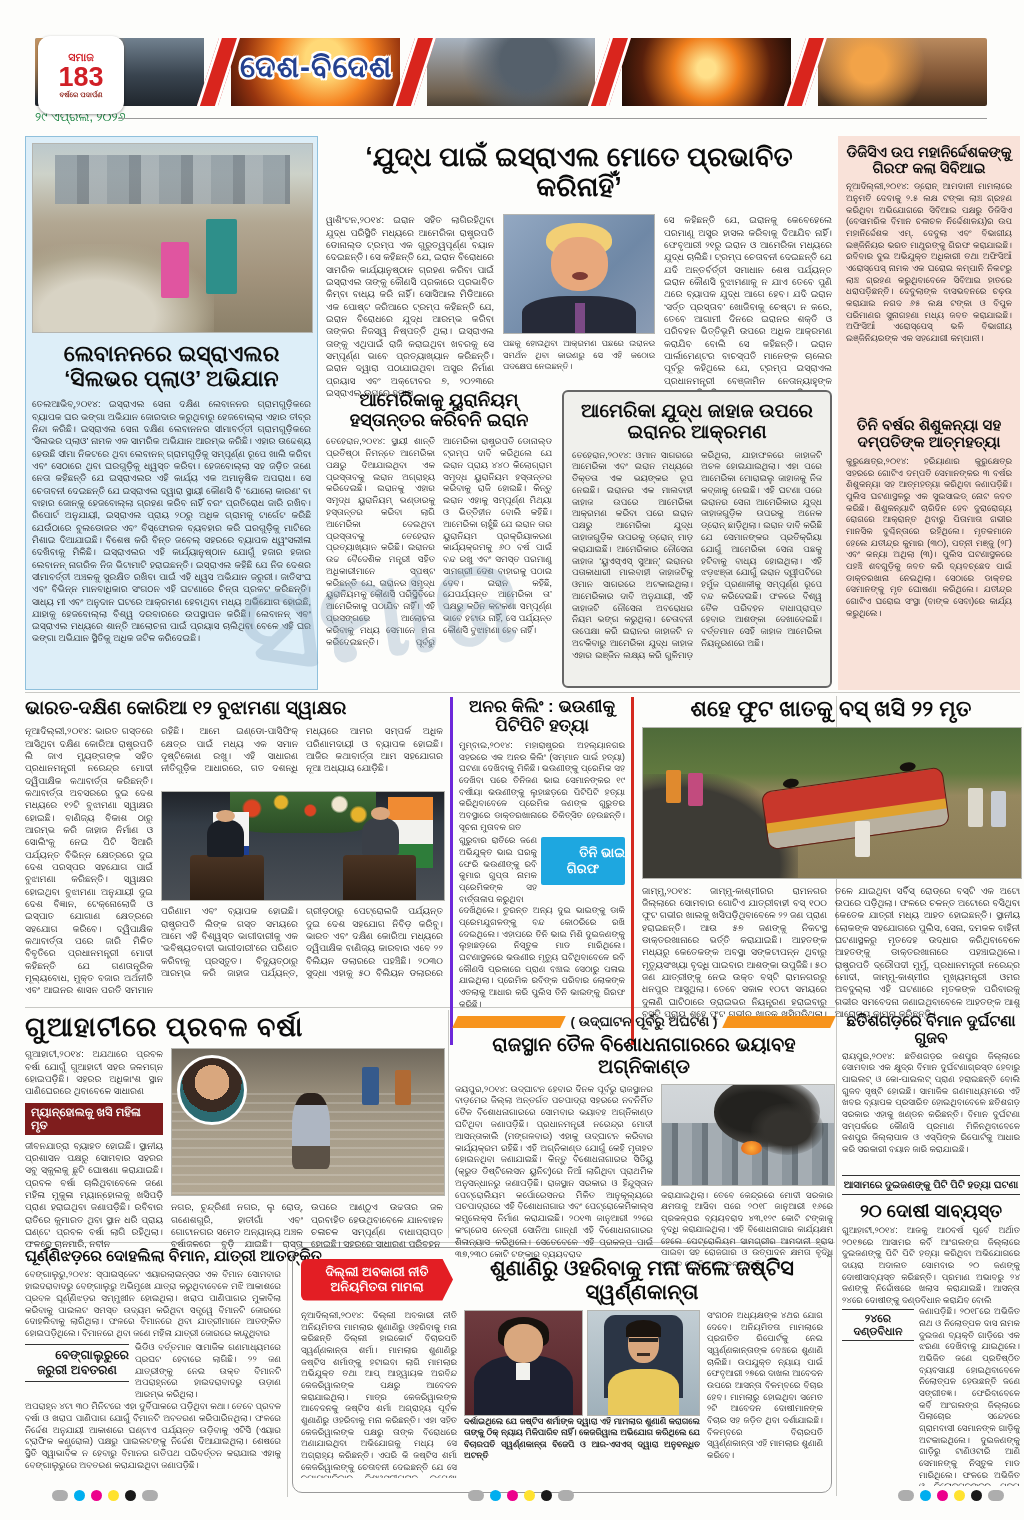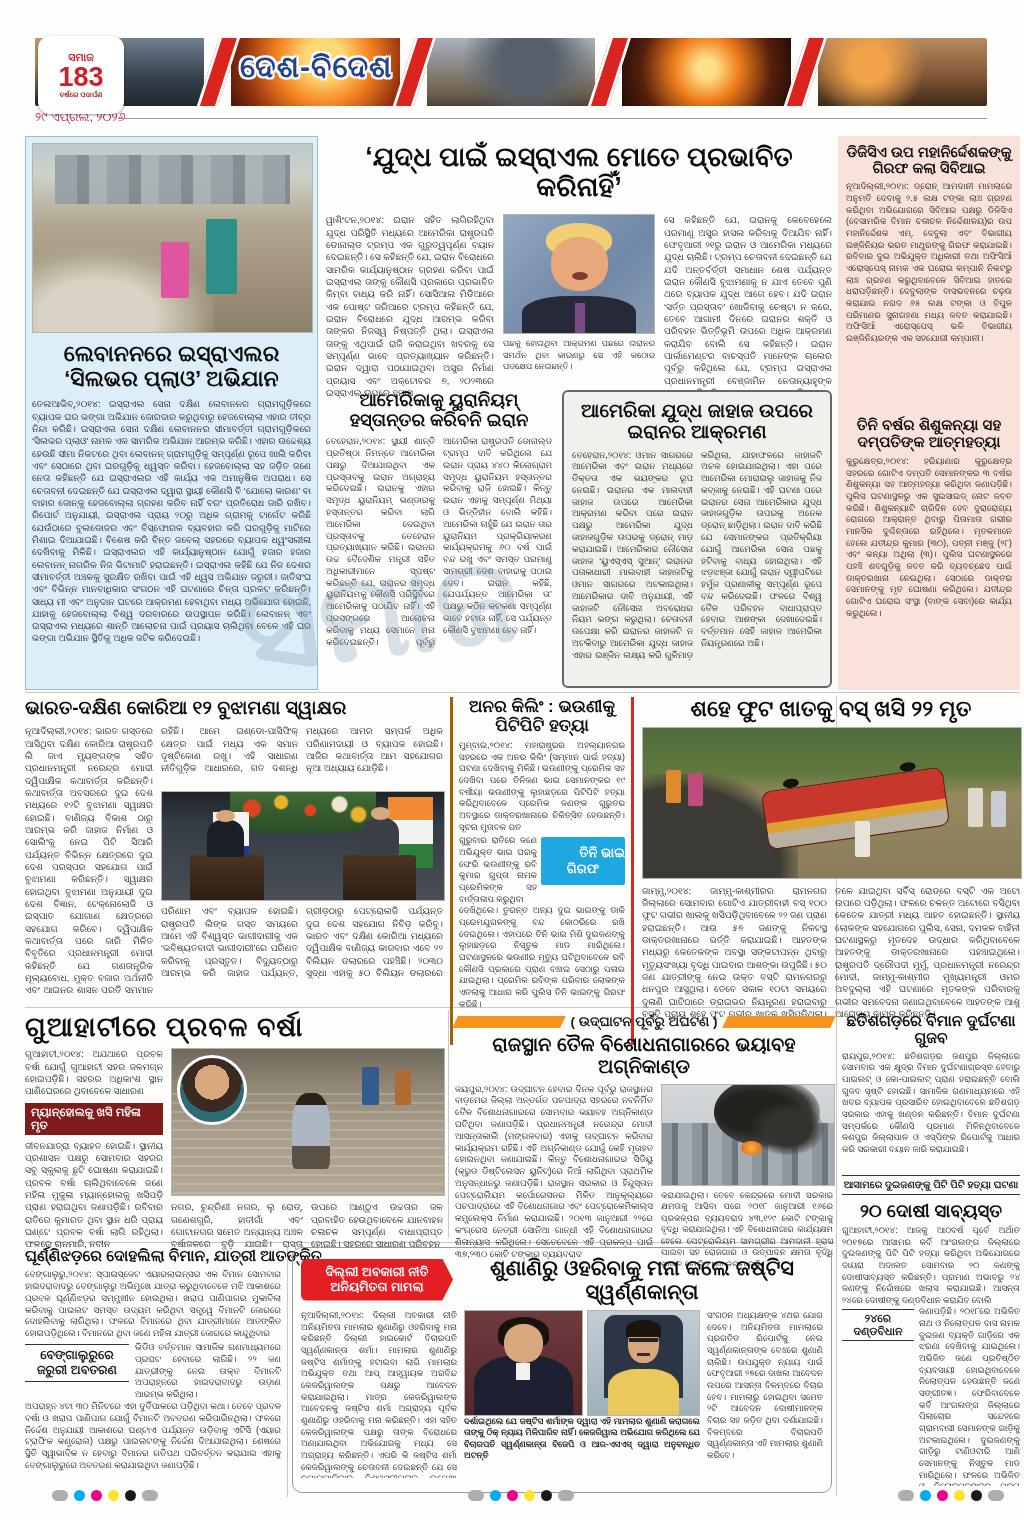--- a/index.html
+++ b/index.html
@@ -15,21 +15,21 @@
   .seg4{background:radial-gradient(circle at 50% 45%,#ffe08a 0 10%,#f07f1d 35%,#58200c 70%,#1d0c06);}
   .seg5{background:radial-gradient(circle at 30% 40%,#f2a348 0 14%,transparent 45%),linear-gradient(180deg,#b98a5e,#7c5233 60%,#3e2a1a);}
   .rdiv{width:15px;height:120%;background:#d9251d;transform:skewX(-18deg);margin:-4px 3px;border-left:3px solid #fff;border-right:3px solid #fff;flex:0 0 auto;}
   #logo{left:38px;top:36px;width:86px;height:78px;background:#fff;border-radius:12px;box-shadow:0 1px 3px rgba(0,0,0,.4);
         display:flex;flex-direction:column;align-items:center;justify-content:center;z-index:6;text-align:center;}
   #logo .l1{color:#d01f26;font-size:11px;font-weight:bold;}
   #logo .l2{color:#d01f26;font-size:27px;font-weight:800;line-height:1;}
   #logo .l3{color:#8a1d14;font-size:7px;font-weight:bold;}
   #section-label{left:240px;top:50px;font-size:30px;font-weight:800;color:#24418f;z-index:5;letter-spacing:1px;
      text-shadow:-2px 0 #fff,2px 0 #fff,0 -2px #fff,0 2px #fff,-2px -2px #fff,2px 2px #fff,-2px 2px #fff,2px -2px #fff;}
-  #dateline{left:35px;top:110px;font-size:12.5px;color:#be185d;}
+  #dateline{left:35px;top:110px;font-size:12.5px;color:#15803d;}
   #daterule{left:118px;top:118px;width:869px;height:1px;background:#9a9a9a;}
   
   .headline{font-weight:800;color:#0c0c0c;line-height:1.12;text-align:center;}
   .body{font-size:9.2px;line-height:1.34;text-align:justify;color:#222;overflow:hidden;}
   .vline{width:1px;background:#c8c8c4;}
   .hline{height:1px;background:#c8c8c4;}
   .ph{position:relative;overflow:hidden;border:1px solid #b5b5b0;}
   
   .ph-rubble{background:linear-gradient(180deg,#bcc8cb 0%,#cdd2c9 16%,#b2a792 42%,#a2937c 70%,#8b8069 100%);}
   .rb-bld{position:absolute;left:8%;top:6%;width:84%;height:26%;background:repeating-linear-gradient(90deg,#8e9aa2 0 22px,#747f88 22px 34px,#a3adb3 34px 52px);opacity:.8;}
@@ -191,21 +191,21 @@
           <div class="k-man" style="left:16%;top:26%;"></div>
           <div class="k-head" style="left:19%;top:16%;"></div>
           <div class="k-man" style="right:16%;top:24%;background:#3a3f47;"></div>
           <div class="k-head" style="right:19%;top:14%;"></div>
         </div>
         <div class="body cols2" style="height:84px;">ପରିଣାମ ଏବଂ ବ୍ୟାପକ ହୋଇଛି। ରାଷ୍ଟ୍ରପତି ଲିଙ୍କ ଗସ୍ତ ସମୟରେ ଆମେ ଏହି ବିଶ୍ୱସ୍ତ ଭାଗୀଦାରୀକୁ ଏକ ‘ଭବିଷ୍ୟତବାଦୀ ଭାଗୀଦାରୀ’ରେ ପରିଣତ କରିବାକୁ ପ୍ରସ୍ତୁତ। ବିଦ୍ୟୁତ୍‌ଠାରୁ ଆରମ୍ଭ କରି ଜାହାଜ ପର୍ଯ୍ୟନ୍ତ, ଗ୍ରୀଡ଼ଠାରୁ ପେଟ୍ରୋଲଜି ପର୍ଯ୍ୟନ୍ତ ଦୁଇ ଦେଶ ସହଯୋଗ ନିବିଡ଼ କରିବୁ। ଭାରତ ଏବଂ ଦକ୍ଷିଣ କୋରିଆ ମଧ୍ୟରେ ଦ୍ୱିପାକ୍ଷିକ ବାଣିଜ୍ୟ କାରବାର ଏବେ ୨୨ ବିଲିୟନ ଡଲାରରେ ପହଞ୍ଚିଛି। ୨୦୩୦ ସୁଦ୍ଧା ଏହାକୁ ୫୦ ବିଲିୟନ ଡଲାରରେ ପହଞ୍ଚାଇବା ପାଇଁ ଲକ୍ଷ୍ୟ ଧାର୍ଯ୍ୟ କରାଯାଇଛି।</div>
       </div>
     </div>
   </div>
 
-  <div class="abs" style="left:450px;top:697px;width:184px;border-left:3px solid #a16207;border-right:3px solid #d42a20;padding:0 6px;box-sizing:border-box;">
+  <div class="abs" style="left:450px;top:697px;width:184px;border-left:3px solid #6d28d9;border-right:3px solid #d42a20;padding:0 6px;box-sizing:border-box;">
     <div class="headline" style="font-size:17px;">ଅନର କିଲିଂ : ଭଉଣୀକୁ ପିଟିପିଟି ହତ୍ୟା</div>
     <div class="body" style="font-size:8.7px;margin-top:5px;">ମୁମ୍ବାଇ,୨୦୧୪: ମହାରାଷ୍ଟ୍ରର ଅହଲ୍ୟାନଗର ସହରରେ ଏକ ଅନର କିଲିଂ (ସମ୍ମାନ ପାଇଁ ହତ୍ୟା) ଘଟଣା ଦେଖିବାକୁ ମିଳିଛି। ଭଉଣୀଙ୍କୁ ପ୍ରେମିକ ସହ ଦେଖିବା ପରେ ତିନିଜଣ ଭାଇ ସେମାନଙ୍କର ୧୯ ବର୍ଷୀୟା ଭଉଣୀଙ୍କୁ ଲୁହାଛଡ଼ରେ ପିଟିପିଟି ହତ୍ୟା କରିଥିବାବେଳେ ପ୍ରେମିକ ଜଣଙ୍କ ଗୁରୁତର ଅବସ୍ଥାରେ ଡାକ୍ତରଖାନାରେ ଚିକିତ୍ସିତ ହେଉଛନ୍ତି। ସୂଚନା ମୁତାବକ ଗତ</div>
     <div style="overflow:hidden;margin-top:2px;">
       <div class="bluebox" style="float:right;width:84px;height:48px;margin:2px 0 2px 4px;display:flex;flex-direction:column;justify-content:center;">
         <span style="font-size:13px;text-align:right;">ତିନି ଭାଇ</span>
         <span style="font-size:13px;">ଗିରଫ</span>
       </div>
       <div class="body" style="font-size:8.7px;">ଗୁରୁବାର ରାତିରେ ଜଣେ ଅଭିଯୁକ୍ତ ଭାଇ ଘରକୁ ଫେରି ଭଉଣୀଙ୍କୁ ରବି କୁମାର ଗୁପ୍ତା ନାମକ ପ୍ରେମିକଙ୍କ ସହ ବାର୍ତ୍ତାଳାପ କରୁଥିବା</div>
     </div>
     <div class="body" style="font-size:8.7px;height:140px;">ଦେଖିଥିଲେ। ତୁରନ୍ତ ଅନ୍ୟ ଦୁଇ ଭାଇଙ୍କୁ ଡାକି ପ୍ରେମଯୁଗଳଙ୍କୁ ବନ୍ଦ କୋଠରିରେ ରଖି ଦେଇଥିଲେ। ଏହାପରେ ତିନି ଭାଇ ମିଶି ଦୁଇଜଣଙ୍କୁ ଲୁହାଛଡ଼ରେ ନିସ୍ତୁକ ମାଡ ମାରିଥିଲେ। ଘଟଣାସ୍ଥଳରେ ଭଉଣୀର ମୃତ୍ୟୁ ଘଟିଥିବାବେଳେ ରବି କୌଣସି ପ୍ରକାରେ ପ୍ରାଣ ବଞ୍ଚାଇ ସେଠାରୁ ପଳାଇ ଯାଇଥିଲା। ପ୍ରେମିକ ରବିଙ୍କ ପରିବାର ଲୋକଙ୍କ ଏତଲାକୁ ଆଧାର କରି ପୁଲିସ ତିନି ଭାଇଙ୍କୁ ଗିରଫ କରିଛି।</div>
@@ -284,21 +284,21 @@
       </div>
       <div class="body" style="font-size:8.7px;height:180px;">ଜଣାପଡ଼ିଛି। ୨୦୧୮ରେ ଅଭିଜିତ ନାଥ ଓ ନିଲୋତ୍ପଳ ଦାସ ନାମକ ଦୁଇଜଣ ବ୍ୟକ୍ତି ଗାଡ଼ିରେ ଏକ ଝରଣା ଦେଖିବାକୁ ଯାଇଥିଲେ। ଅଭିଜିତ ଜଣେ ପ୍ରତିଷ୍ଠିତ ବ୍ୟବସାୟୀ ହୋଇଥିବାବେଳେ ନିଲୋତ୍ପଳ ହେଉଛନ୍ତି ଜଣେ ସଙ୍ଗୀତଜ୍ଞ। ଫେରିବାବେଳେ କର୍ବି ଆଂଗଲଙ୍ଗ ଜିଲ୍ଲାରେ ପିଲାଚୋର ସନ୍ଦେହରେ ଗ୍ରାମବାସୀ ସେମାନଙ୍କ ଗାଡ଼ିକୁ ଅଟକାଇଥିଲେ। ଦୁଇଜଣଙ୍କୁ ଗାଡ଼ିରୁ ଟାଣିଓଟାରି ଆଣି ସେମାନଙ୍କୁ ନିସ୍ତୁକ ମାଡ ମାରିଥିଲେ। ଫଳରେ ଅଭିଜିତ ଓ ନିଲୋତ୍ପଳଙ୍କର ମୃତ୍ୟୁ ଘଟିଥିଲା। ଆସାମ ପୁଲିସ ସେତେବେଳେ ମୋଟ ୪୫ ଜଣଙ୍କୁ ଗିରଫ କରିଥିଲା।</div>
     </div>
   </div>
 
   <div class="abs" style="left:25px;top:1247px;width:256px;">
     <div class="headline" style="font-size:15.5px;text-align:left;white-space:nowrap;">ଘୂର୍ଣ୍ଣିଝଡ଼ରେ ଦୋହଲିଲା ବିମାନ, ଯାତ୍ରୀ ଆତଙ୍କିତ</div>
     <div class="body" style="font-size:8.8px;margin-top:5px;">ବେଙ୍ଗାଲୁରୁ,୨୦୧୪: ସ୍ପାଇସ୍‌ଜେଟ ଏୟାରଲାଇନ୍ସର ଏକ ବିମାନ ସୋମବାର ହାଇଦରାବାଦରୁ ବେଙ୍ଗାଲୁରୁ ଅଭିମୁଖେ ଯାତ୍ରା କରୁଥିବାବେଳେ ମଝି ଆକାଶରେ ପ୍ରବଳ ଘୂର୍ଣ୍ଣିଝଡ଼ର ସମ୍ମୁଖୀନ ହୋଇଥିଲା। ଖରାପ ପାଣିପାଗର ମୁକାବିଲା କରିବାକୁ ପାଇଲଟ ସମସ୍ତ ଉଦ୍ୟମ କରିଥିବା ସତ୍ତ୍ୱେ ବିମାନଟି ଜୋରରେ ଦୋହଲିବାକୁ ଲାଗିଥିଲା। ଫଳରେ ବିମାନରେ ଥିବା ଯାତ୍ରୀମାନେ ଆତଙ୍କିତ ହୋଇପଡ଼ିଥିଲେ। ବିମାନରେ ଥିବା ଜଣେ ମହିଳା ଯାତ୍ରୀ ଜୋରରେ କାନ୍ଦୁଥିବାର</div>
     <div style="overflow:hidden;margin-top:2px;">
       <div class="ruled" style="float:left;width:104px;margin:2px 6px 2px 0;padding:3px 0;">
-        <div style="font-size:12.5px;">ବେଙ୍ଗାଲୁରୁରେ</div>
+        <div style="font-size:12.5px;text-align:right;">ବେଙ୍ଗାଲୁରୁରେ</div>
         <div style="font-size:12.5px;">ଜରୁରୀ ଅବତରଣ</div>
       </div>
       <div class="body" style="font-size:8.8px;">ଭିଡିଓ ବର୍ତ୍ତମାନ ସାମାଜିକ ଗଣମାଧ୍ୟମରେ ପ୍ରଘଟ ହେବାରେ ଲାଗିଛି। ୨୨ ଜଣ ଯାତ୍ରୀଙ୍କୁ ନେଇ ଉକ୍ତ ବିମାନଟି ଅପରାହ୍ନରେ ହାଇଦରାବାଦରୁ ଉଡ଼ାଣ ଆରମ୍ଭ କରିଥିଲା।</div>
     </div>
     <div class="body" style="font-size:8.8px;height:106px;">ଅପରାହ୍ନ ୪ଟା ୩୦ ମିନିଟରେ ଏହା ଦୁର୍ବିପାକରେ ପଡ଼ିଥିବା କଥା। ତେବେ ପ୍ରବଳ ବର୍ଷା ଓ ଖରାପ ପାଣିପାଗ ଯୋଗୁଁ ବିମାନଟି ଅବତରଣ କରିପାରିନଥିଲା। ଫଳରେ ନିର୍ଦ୍ଦେଶ ଅନୁଯାୟୀ ଆକାଶରେ ଘଣ୍ଟାଏ ପର୍ଯ୍ୟନ୍ତ ଉଡ଼ିବାକୁ ଏଟିସି (ଏୟାର ଟ୍ରାଫିକ କଣ୍ଟ୍ରୋଲ) ପକ୍ଷରୁ ପାଇଲଟଙ୍କୁ ନିର୍ଦ୍ଦେଶ ଦିଆଯାଇଥିଲା। ଶେଷରେ ସ୍ଥିତି ସ୍ୱାଭାବିକ ନ ହେବାରୁ ବିମାନର ଗତିପଥ ପରିବର୍ତ୍ତନ କରାଯାଇ ଏହାକୁ ବେଙ୍ଗାଲୁରୁରେ ଅବତରଣ କରାଯାଇଥିବା ଜଣାପଡ଼ିଛି।</div>
   </div>
 
   <div class="abs" style="left:292px;top:1247px;width:540px;height:246px;border:1px solid #999;border-radius:10px;padding:8px;box-sizing:border-box;">
     <div style="display:flex;align-items:center;gap:8px;">
       <div class="redbadge" style="width:152px;height:42px;display:flex;flex-direction:column;justify-content:center;flex:0 0 auto;">

